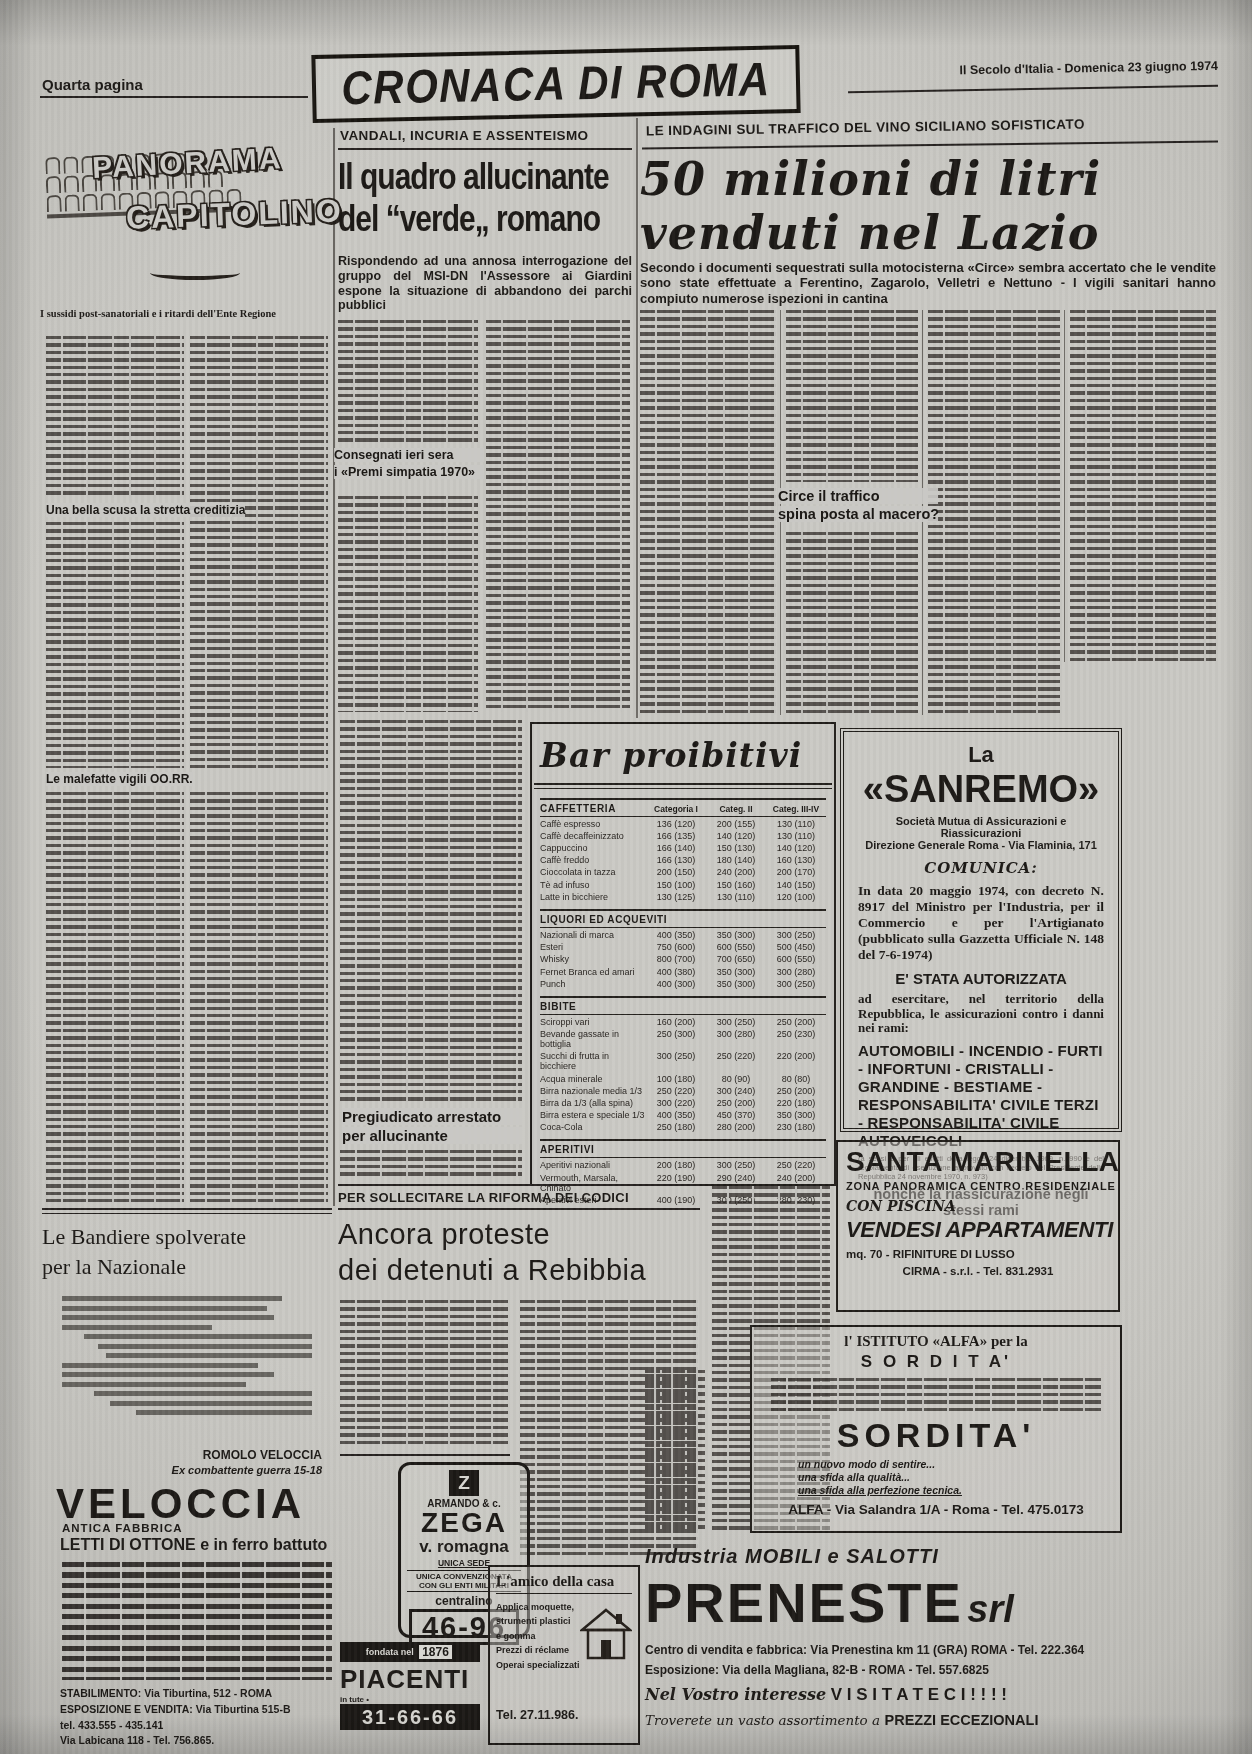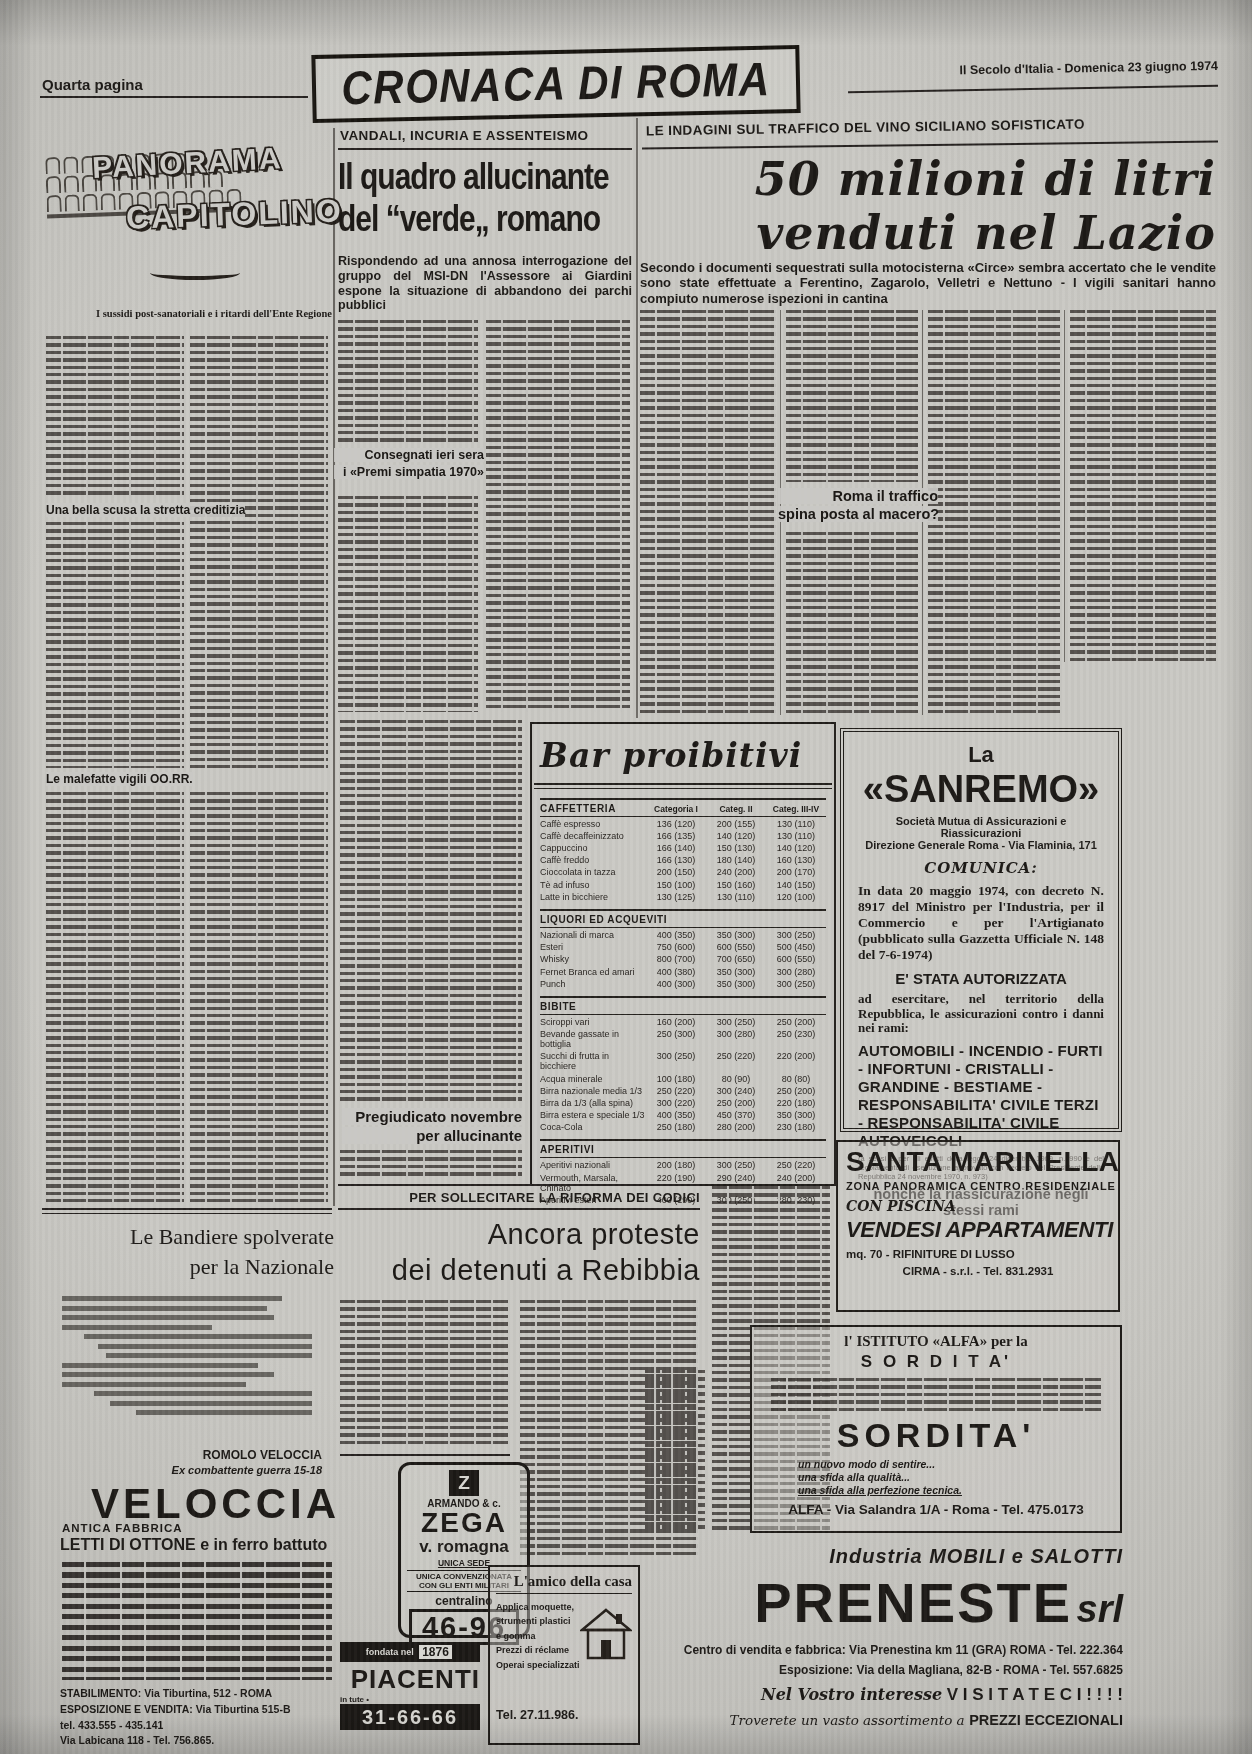--- a/index.html
+++ b/index.html
@@ -24,21 +24,21 @@
       repeating-linear-gradient(180deg, rgba(44,40,36,.75) 0 3.4px, rgba(199,198,194,0) 3.4px 7.4px);
       filter:blur(.35px);}
   .ftb{background:
       repeating-linear-gradient(90deg, rgba(199,198,194,0) 0 22px, rgba(199,198,194,.9) 22px 24px,
         rgba(199,198,194,0) 24px 58px, rgba(199,198,194,.9) 58px 60px),
       repeating-linear-gradient(180deg, rgba(30,26,23,.85) 0 5px, rgba(199,198,194,0) 5px 10.5px);
       filter:blur(.3px);}
   .kicker{font-weight:bold;font-size:13.5px;letter-spacing:.4px;white-space:nowrap;}
   .serif{font-family:"Liberation Serif","DejaVu Serif",serif;}
   .dserif{font-family:"DejaVu Serif",serif;}
-  .c{text-align:right;}
+  .c{text-align:left;}
   .nw{white-space:nowrap;}
   
   .masthead-box{border:4px solid #17140f;background:rgba(210,209,204,.55);transform:rotate(-1.2deg);
     display:flex;align-items:center;justify-content:center;}
   .masthead-text{font-size:42px;font-weight:900;font-style:italic;letter-spacing:1.5px;
     font-family:"Liberation Sans",sans-serif;transform:scaleY(1.12);}
   
   .h-verde{font-size:30px;font-weight:800;letter-spacing:-1px;line-height:1;white-space:nowrap;transform:scaleY(1.25);transform-origin:left top;}
   .h-vino{font-family:"DejaVu Serif",serif;font-style:italic;font-weight:bold;font-size:46px;letter-spacing:1px;white-space:nowrap;}
   .standfirst{font-weight:bold;font-size:12.5px;line-height:1.18;text-align:justify;}
@@ -150,36 +150,36 @@
 
   <div class="abs standfirst" style="left:338px;top:254px;width:294px;">Rispondendo ad una annosa interrogazione del gruppo del MSI-DN l'Assessore ai Giardini espone la situazione di abbandono dei parchi pubblici</div>
 
   <div class="abs ft" style="left:338px;top:320px;width:140px;height:122px;"></div>
   <div class="abs crosshead c" style="left:334px;top:448px;width:150px;font-size:12.5px;z-index:2;">Consegnati ieri sera</div>
   <div class="abs crosshead c" style="left:334px;top:465px;width:150px;font-size:12.5px;z-index:2;">i «Premi simpatia 1970»</div>
   <div class="abs ft" style="left:338px;top:496px;width:140px;height:216px;"></div>
   <div class="abs ft" style="left:486px;top:320px;width:144px;height:392px;"></div>
 
   <div class="abs ft" style="left:340px;top:720px;width:182px;height:382px;"></div>
-  <div class="abs crosshead c" style="left:342px;top:1108px;width:180px;font-size:15px;z-index:2;">Pregiudicato novembre</div>
+  <div class="abs crosshead c" style="left:342px;top:1108px;width:180px;font-size:15px;z-index:2;">Pregiudicato arrestato</div>
   <div class="abs crosshead c" style="left:342px;top:1127px;width:180px;font-size:15px;z-index:2;">per allucinante</div>
   <div class="abs ft" style="left:340px;top:1150px;width:182px;height:28px;"></div>
 
   <div class="abs kicker" style="left:646px;top:120px;transform:rotate(-0.9deg);">LE INDAGINI SUL TRAFFICO DEL VINO SICILIANO SOFISTICATO</div>
   <div class="abs rule" style="left:642px;top:144px;width:576px;height:2px;transform:rotate(-0.7deg);"></div>
 
   <div class="abs h-vino c" style="left:640px;top:152px;width:576px;">50 milioni di litri</div>
   <div class="abs h-vino c" style="left:640px;top:206px;width:576px;">venduti nel Lazio</div>
 
   <div class="abs standfirst" style="left:640px;top:260px;width:576px;font-size:13px;">Secondo i documenti sequestrati sulla motocisterna «Circe» sembra accertato che le vendite sono state effettuate a Ferentino, Zagarolo, Velletri e Nettuno - I vigili sanitari hanno compiuto numerose ispezioni in cantina</div>
 
   <div class="abs ft" style="left:640px;top:310px;width:136px;height:405px;"></div>
   <div class="abs vrule" style="left:780px;top:310px;height:405px;width:1px;"></div>
   <div class="abs ft" style="left:786px;top:310px;width:132px;height:172px;"></div>
-  <div class="abs crosshead c" style="left:778px;top:488px;width:160px;font-size:14.5px;z-index:2;">Roma il traffico</div>
+  <div class="abs crosshead c" style="left:778px;top:488px;width:160px;font-size:14.5px;z-index:2;">Circe il traffico</div>
   <div class="abs crosshead c" style="left:778px;top:506px;width:160px;font-size:14.5px;z-index:2;">spina posta al macero?</div>
   <div class="abs ft" style="left:786px;top:532px;width:132px;height:183px;"></div>
   <div class="abs vrule" style="left:922px;top:310px;height:405px;width:1px;"></div>
   <div class="abs ft" style="left:928px;top:310px;width:132px;height:405px;"></div>
   <div class="abs vrule" style="left:1064px;top:310px;height:352px;width:1px;"></div>
   <div class="abs ft" style="left:1070px;top:310px;width:146px;height:352px;"></div>
 
   <div class="abs bt-box" style="left:530px;top:722px;width:302px;height:460px;">
     <div class="bt-title">Bar proibitivi</div>
     <div class="bt-titlerule"></div>

